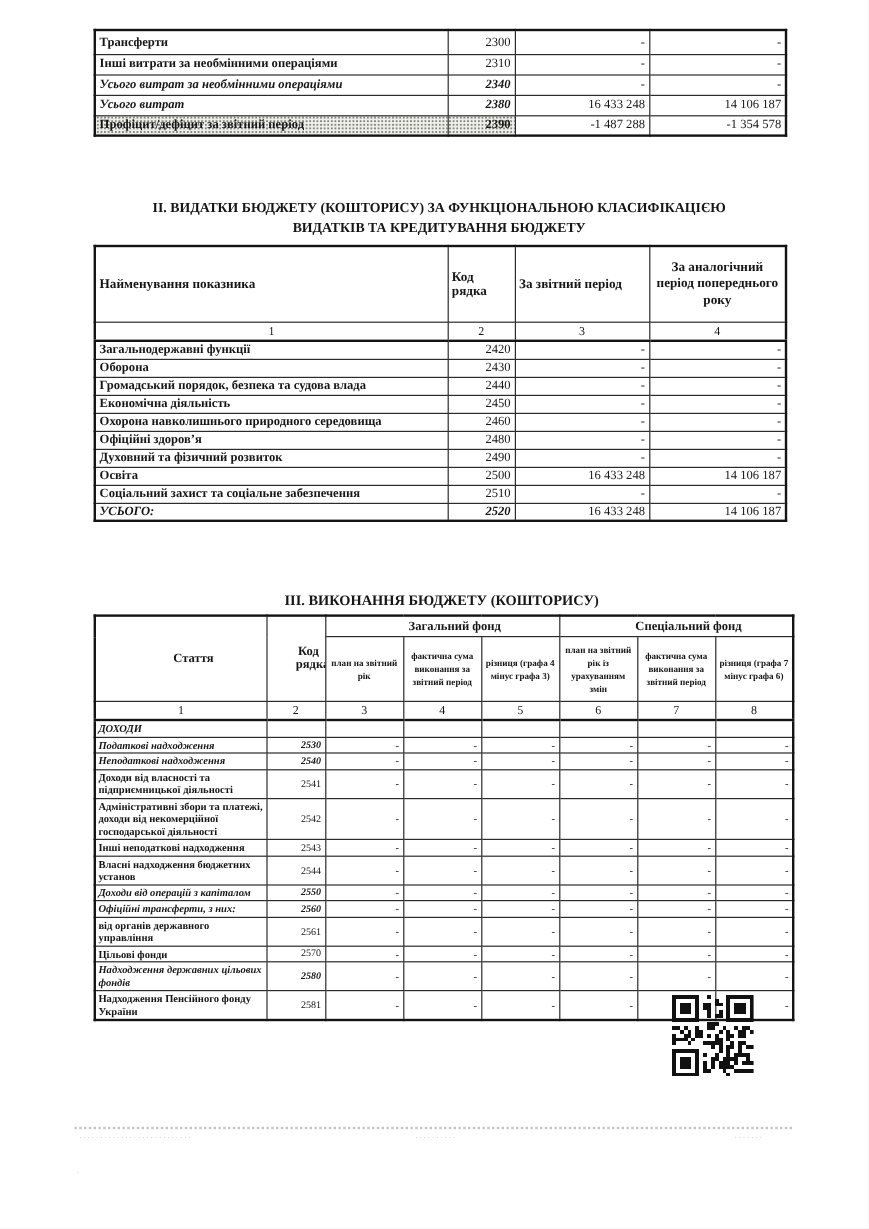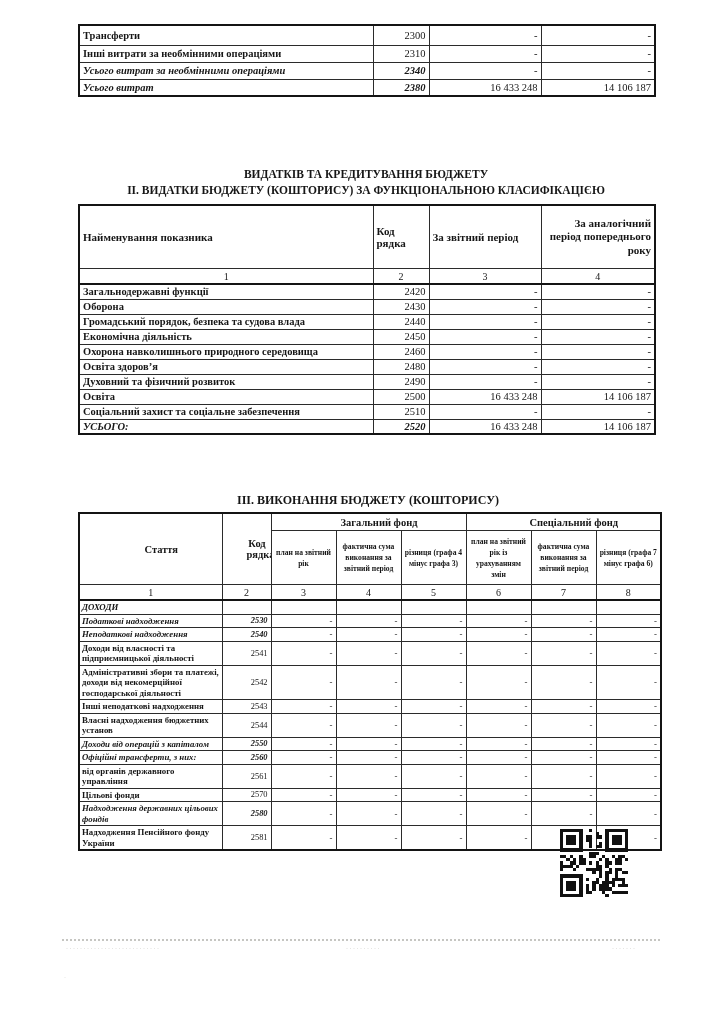--- a/index.html
+++ b/index.html
@@ -12,21 +12,21 @@
 
   
   #t1{left:78px;top:24px;width:576px;font-size:10.5px;}
   #t1 tr{height:17px;}
   #t1 tr:first-child{height:20px;}
   
   .title2{position:absolute;left:78px;top:166px;width:576px;text-align:center;
           font-weight:bold;font-size:11.5px;line-height:16px;}
   #t2{left:78px;top:204px;width:576px;font-size:10.5px;}
   #t2 thead tr.hdr td{font-weight:bold;font-size:11px;height:62px;}
-  #t2 thead tr.hdr td.h4{text-align:right;margin-left:27px;}
+  #t2 thead tr.hdr td.h4{text-align:center;margin-left:27px;}
   .clip4{max-height:50px;overflow:hidden;line-height:13.5px;}
   #t2 thead tr.nums td, #t3 thead tr.nums td{height:14px;text-align:center;
           border-bottom:2px solid #141414;font-size:10px;}
   #t2 tbody tr{height:15px;}
   
   .title3{position:absolute;left:78px;top:493px;width:580px;text-align:center;
           font-weight:bold;font-size:12px;}
   #t3{left:78px;top:512px;width:580px;font-size:8.8px;}
   #t3 thead tr.grp td{font-weight:bold;text-align:center;font-size:10.5px;height:16px;padding-left:24px;}
   #t3 thead tr.sub td{font-weight:bold;text-align:center;font-size:7.6px;height:53px;}
@@ -91,26 +91,32 @@
           <td class="c-code">2340</td>
           <td class="c-val">-</td>
           <td class="c-val">-</td>
         </tr>
         <tr class="bi">
           <td class="c-name">Усього витрат</td>
           <td class="c-code">2380</td>
           <td class="c-val">16 433 248</td>
           <td class="c-val">14 106 187</td>
         </tr>
+        <tr class="b shade">
+          <td class="c-name">Профіцит/дефіцит за звітний період</td>
+          <td class="c-code">2390</td>
+          <td class="c-val">-1 487 288</td>
+          <td class="c-val">-1 354 578</td>
+        </tr>
       </tbody>
   </table>
 
   <div class="title2">
+    <div>ІІ. ВИДАТКИ БЮДЖЕТУ (КОШТОРИСУ) ЗА ФУНКЦІОНАЛЬНОЮ КЛАСИФІКАЦІЄЮ</div>
     <div>ВИДАТКІВ ТА КРЕДИТУВАННЯ БЮДЖЕТУ</div>
-    <div>ІІ. ВИДАТКИ БЮДЖЕТУ (КОШТОРИСУ) ЗА ФУНКЦІОНАЛЬНОЮ КЛАСИФІКАЦІЄЮ</div>
   </div>
 
   <table id="t2" class="tbl">
     <colgroup>
         <col style="width:294px">
         <col style="width:56px">
         <col style="width:112px">
         <col style="width:114px">
       </colgroup>
     <thead>
@@ -154,21 +160,21 @@
           <td class="c-val">-</td>
           <td class="c-val">-</td>
         </tr>
         <tr>
           <td class="c-name">Охорона навколишнього природного середовища</td>
           <td class="c-code">2460</td>
           <td class="c-val">-</td>
           <td class="c-val">-</td>
         </tr>
         <tr>
-          <td class="c-name">Освіта здоров’я</td>
+          <td class="c-name">Офіційні здоров’я</td>
           <td class="c-code">2480</td>
           <td class="c-val">-</td>
           <td class="c-val">-</td>
         </tr>
         <tr>
           <td class="c-name">Духовний та фізичний розвиток</td>
           <td class="c-code">2490</td>
           <td class="c-val">-</td>
           <td class="c-val">-</td>
         </tr>

